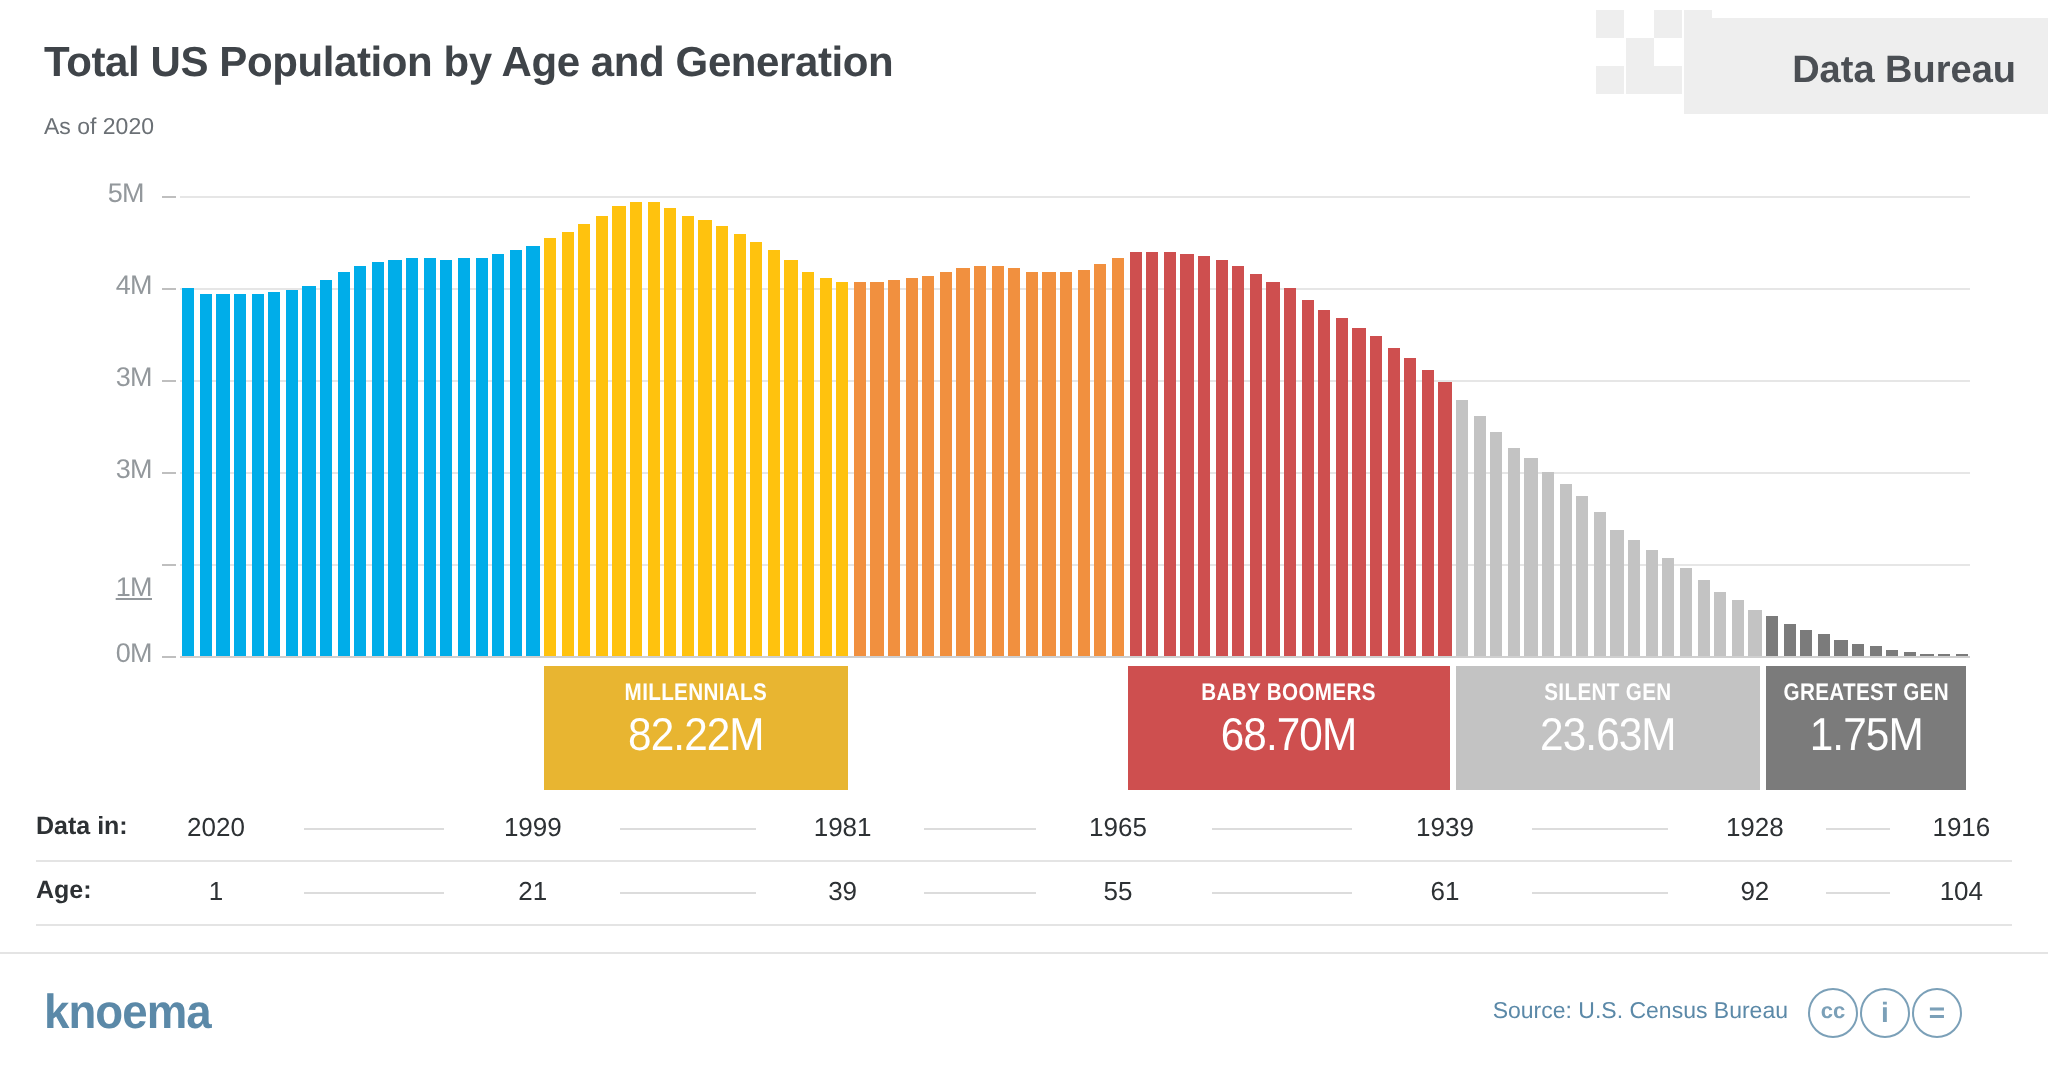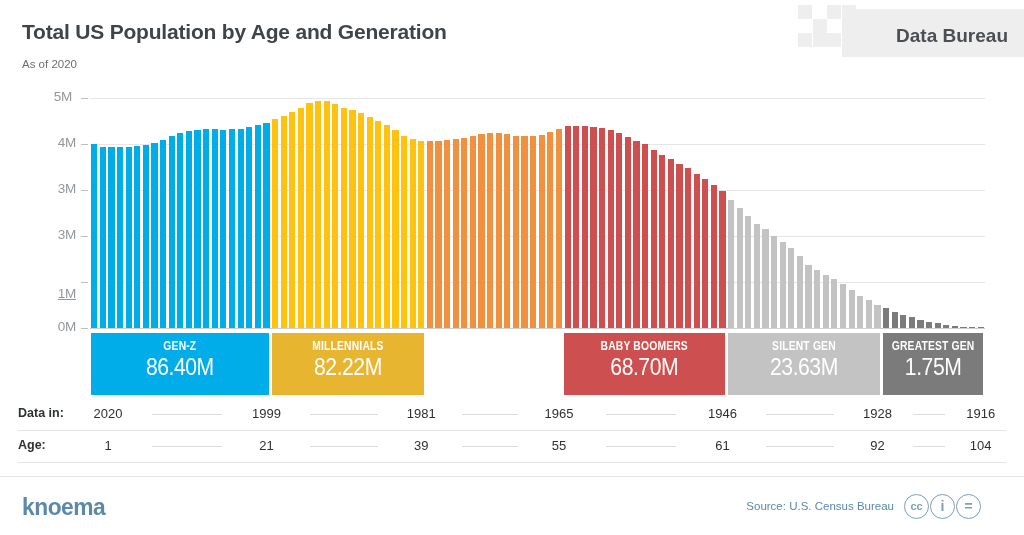--- a/index.html
+++ b/index.html
@@ -246,24 +246,20 @@
       <div class="ylab" style="left: 32px; top: 286px; text-decoration: underline;">1M</div>
       <div class="ydash" style="left: 81px; top: 282px;"></div>
       <div class="ylab" style="left: 32px; top: 319px;">0M</div>
       <div class="ydash" style="left: 81px; top: 328px;"></div>
     </div>
   <div id="ytitle-wrap">
     
   </div>
 
   <div id="genstrip">
-      <div class="genblock" style="left: 1px; width: 177.721px; background: rgb(0, 173, 233);">
-        <div class="genname">GEN-Z</div>
-        <div class="genval">86.40M</div>
-      </div>
       <div class="genblock" style="left: 181.721px; width: 151.904px; background: rgb(232, 181, 49);">
         <div class="genname">MILLENNIALS</div>
         <div class="genval">82.22M</div>
       </div>
       <div class="genblock" style="left: 474.317px; width: 160.51px; background: rgb(206, 79, 79);">
         <div class="genname">BABY BOOMERS</div>
         <div class="genval">68.70M</div>
       </div>
       <div class="genblock" style="left: 637.827px; width: 151.904px; background: rgb(195, 195, 195);">
         <div class="genname">SILENT GEN</div>
@@ -278,21 +274,21 @@
   <div id="rows">
     <div class="rowlabel" style="top:4px">Data in:</div>
     <div class="rowsep" style="top:28px"></div>
     <div class="rowlabel" style="top:36px">Age:</div>
     <div class="rowsep" style="top:60px"></div>
     <div id="rowcells">
         <div class="cellval" style="top: 4px; left: 82px; width: 52px;">2020</div>
         <div class="cellval" style="top: 4px; left: 240.418px; width: 52px;">1999</div>
         <div class="cellval" style="top: 4px; left: 395.322px; width: 52px;">1981</div>
         <div class="cellval" style="top: 4px; left: 533.014px; width: 52px;">1965</div>
-        <div class="cellval" style="top: 4px; left: 696.524px; width: 52px;">1946</div>
+        <div class="cellval" style="top: 4px; left: 696.524px; width: 52px;">1939</div>
         <div class="cellval" style="top: 4px; left: 851.428px; width: 52px;">1928</div>
         <div class="cellval" style="top: 4px; left: 954.697px; width: 52px;">1916</div>
         <div class="cellval" style="top: 36px; left: 82px; width: 52px;">1</div>
         <div class="cellval" style="top: 36px; left: 240.418px; width: 52px;">21</div>
         <div class="cellval" style="top: 36px; left: 395.322px; width: 52px;">39</div>
         <div class="cellval" style="top: 36px; left: 533.014px; width: 52px;">55</div>
         <div class="cellval" style="top: 36px; left: 696.524px; width: 52px;">61</div>
         <div class="cellval" style="top: 36px; left: 851.428px; width: 52px;">92</div>
         <div class="cellval" style="top: 36px; left: 954.697px; width: 52px;">104</div>
         <div class="tickline" style="left: 152.209px; top: 12px; width: 70px;"></div>

